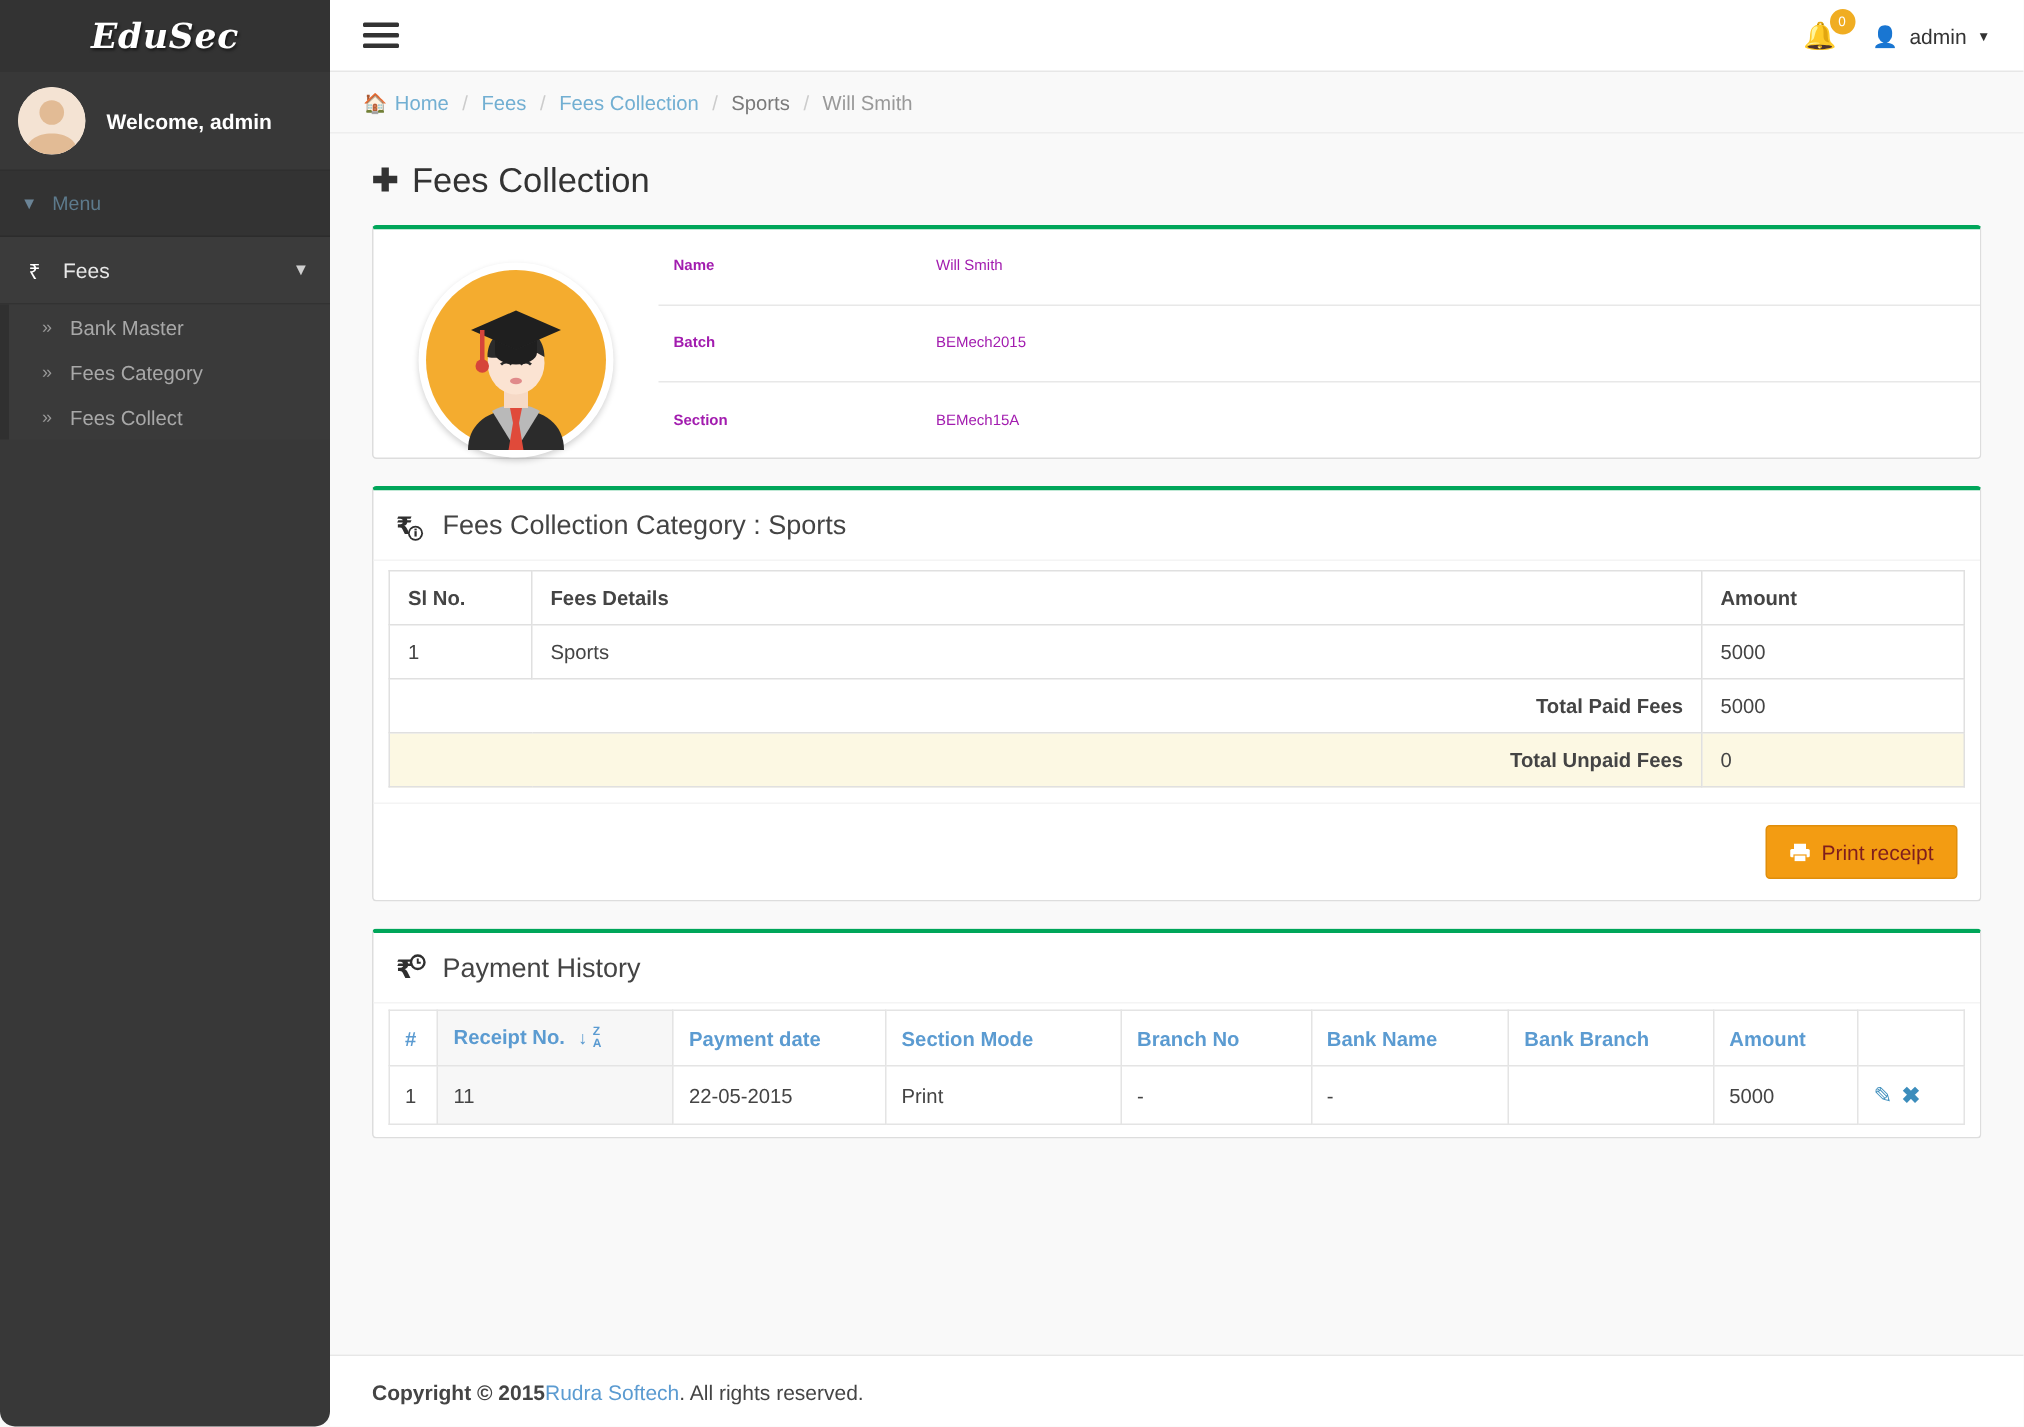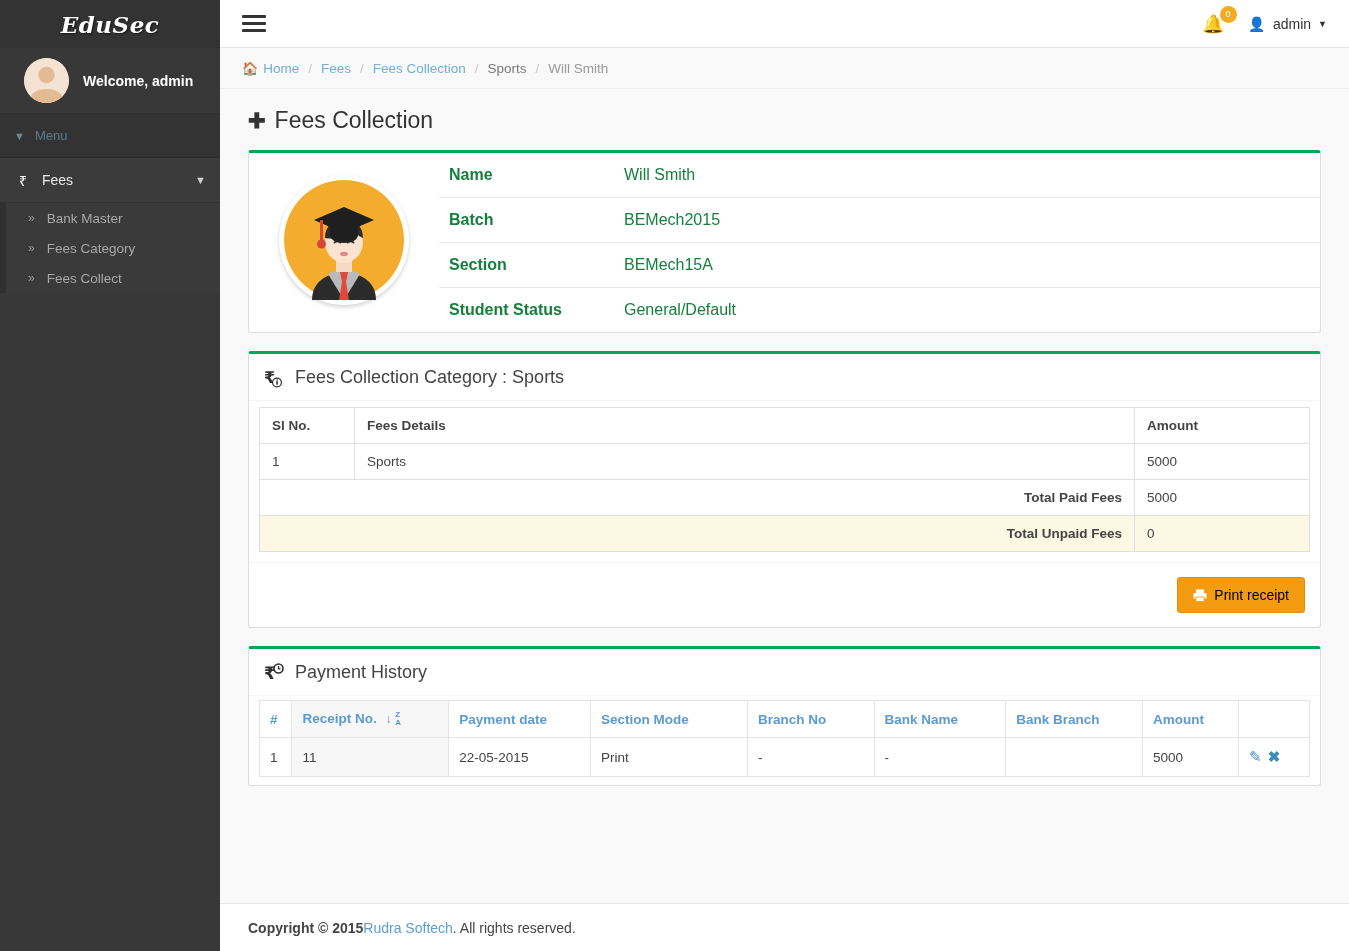--- a/index.html
+++ b/index.html
@@ -9,35 +9,35 @@
     font-family:"Liberation Sans", sans-serif;
     font-size:14px;
     background:#f9f9f9;
     color:#333;
     overflow:hidden;
   }
 
   
   #sidebar {
     position:absolute; left:0; top:0; width:220px; height:951px;
-    background:#383838; color:#b8b8b8;
+    background:#383838; color:#b8b8b8;border-radius:10px;
   }
   .brand {
     height:48px; display:flex; align-items:center; justify-content:center;
     background:#333333;
   }
   .brand-text {
     font-family:"DejaVu Serif", serif;
     font-style:italic; font-weight:bold;
     font-size:23px; color:#ffffff;
     letter-spacing:0.5px;
     text-shadow:1px 1px 2px rgba(0,0,0,.6);
   }
   .userpanel {
-    height:66px; display:flex; align-items:center; padding:0 24px;
+    height:66px; display:flex; align-items:center; padding:0 12px;
     background:#383838;
     border-bottom:1px solid #2f2f2f;
   }
   .avatar-wrap {
     width:45px; height:45px; border-radius:50%;
     overflow:hidden; flex:0 0 45px;
     background:#f0e4d8;
   }
   .avatar-svg { display:block; width:45px; height:45px; }
   .welcome {
@@ -140,40 +140,40 @@
     align-items:flex-start; justify-content:center; padding-top:22px;
   }
   .photo-circle {
     width:130px; height:130px; border-radius:50%;
     background:#ffffff; padding:5px;
     box-shadow:0 2px 4px rgba(0,0,0,.18);
   }
   .sd-table { flex:1; border-collapse:collapse; width:100%; }
   .sd-table tr { border-bottom:1px solid #e8e8e8; }
   .sd-table tr:last-child { border-bottom:none; }
-  .sd-table td { padding:13px 10px; font-size:16px; color:#15803d; vertical-align:middle; }
+  .sd-table td { padding:13px 10px; font-size:10px; color:#a21caf; vertical-align:middle; }
   .sd-label { width:175px; font-weight:bold; color:#333; }
   .sd-value { color:#444; }
 
   
   .fc-wrap { padding:0 10px 10px 10px; }
   .fc-table { width:100%; border-collapse:collapse; margin-top:6px; }
   .fc-table th, .fc-table td {
     border:1px solid #e0e0e0; padding:10px 12px; font-size:13.5px; color:#444;
   }
   .fc-table th { font-weight:bold; text-align:left; }
   .fc-right { text-align:right; font-weight:bold; }
   .fc-amount { width:175px; }
   .row-unpaid td { background:#fcf8e3; }
   .panel-foot {
     border-top:1px solid #f4f4f4;
     padding:14px 15px; display:flex; justify-content:flex-end;
   }
   .btn-print {
-    background:#f39c12; border:1px solid #e08e0b; color:#000000;
+    background:#f39c12; border:1px solid #e08e0b; color:#7f1d1d;
     padding:9px 15px; font-size:14px; border-radius:3px; cursor:pointer;
     display:inline-flex; align-items:center; gap:7px;
     font-family:"Liberation Sans", sans-serif;
   }
 
   
   .ph-wrap { padding:0 10px 8px 10px; }
   .ph-table { width:100%; border-collapse:collapse; margin-top:4px; }
   .ph-table th {
     border:1px solid #e4e4e4; padding:10px 10px;
@@ -319,24 +319,20 @@
               <td class="sd-label">Name</td>
               <td class="sd-value">Will Smith</td>
             </tr>
             <tr>
               <td class="sd-label">Batch</td>
               <td class="sd-value">BEMech2015</td>
             </tr>
             <tr>
               <td class="sd-label">Section</td>
               <td class="sd-value">BEMech15A</td>
-            </tr>
-            <tr>
-              <td class="sd-label">Student Status</td>
-              <td class="sd-value">General/Default</td>
             </tr>
           </tbody>
         </table>
       </div>
     </div>
 
     <div class="panel">
       <div class="panel-head">
         <span class="pico">
           <svg width="22" height="20" viewBox="0 0 22 20">

